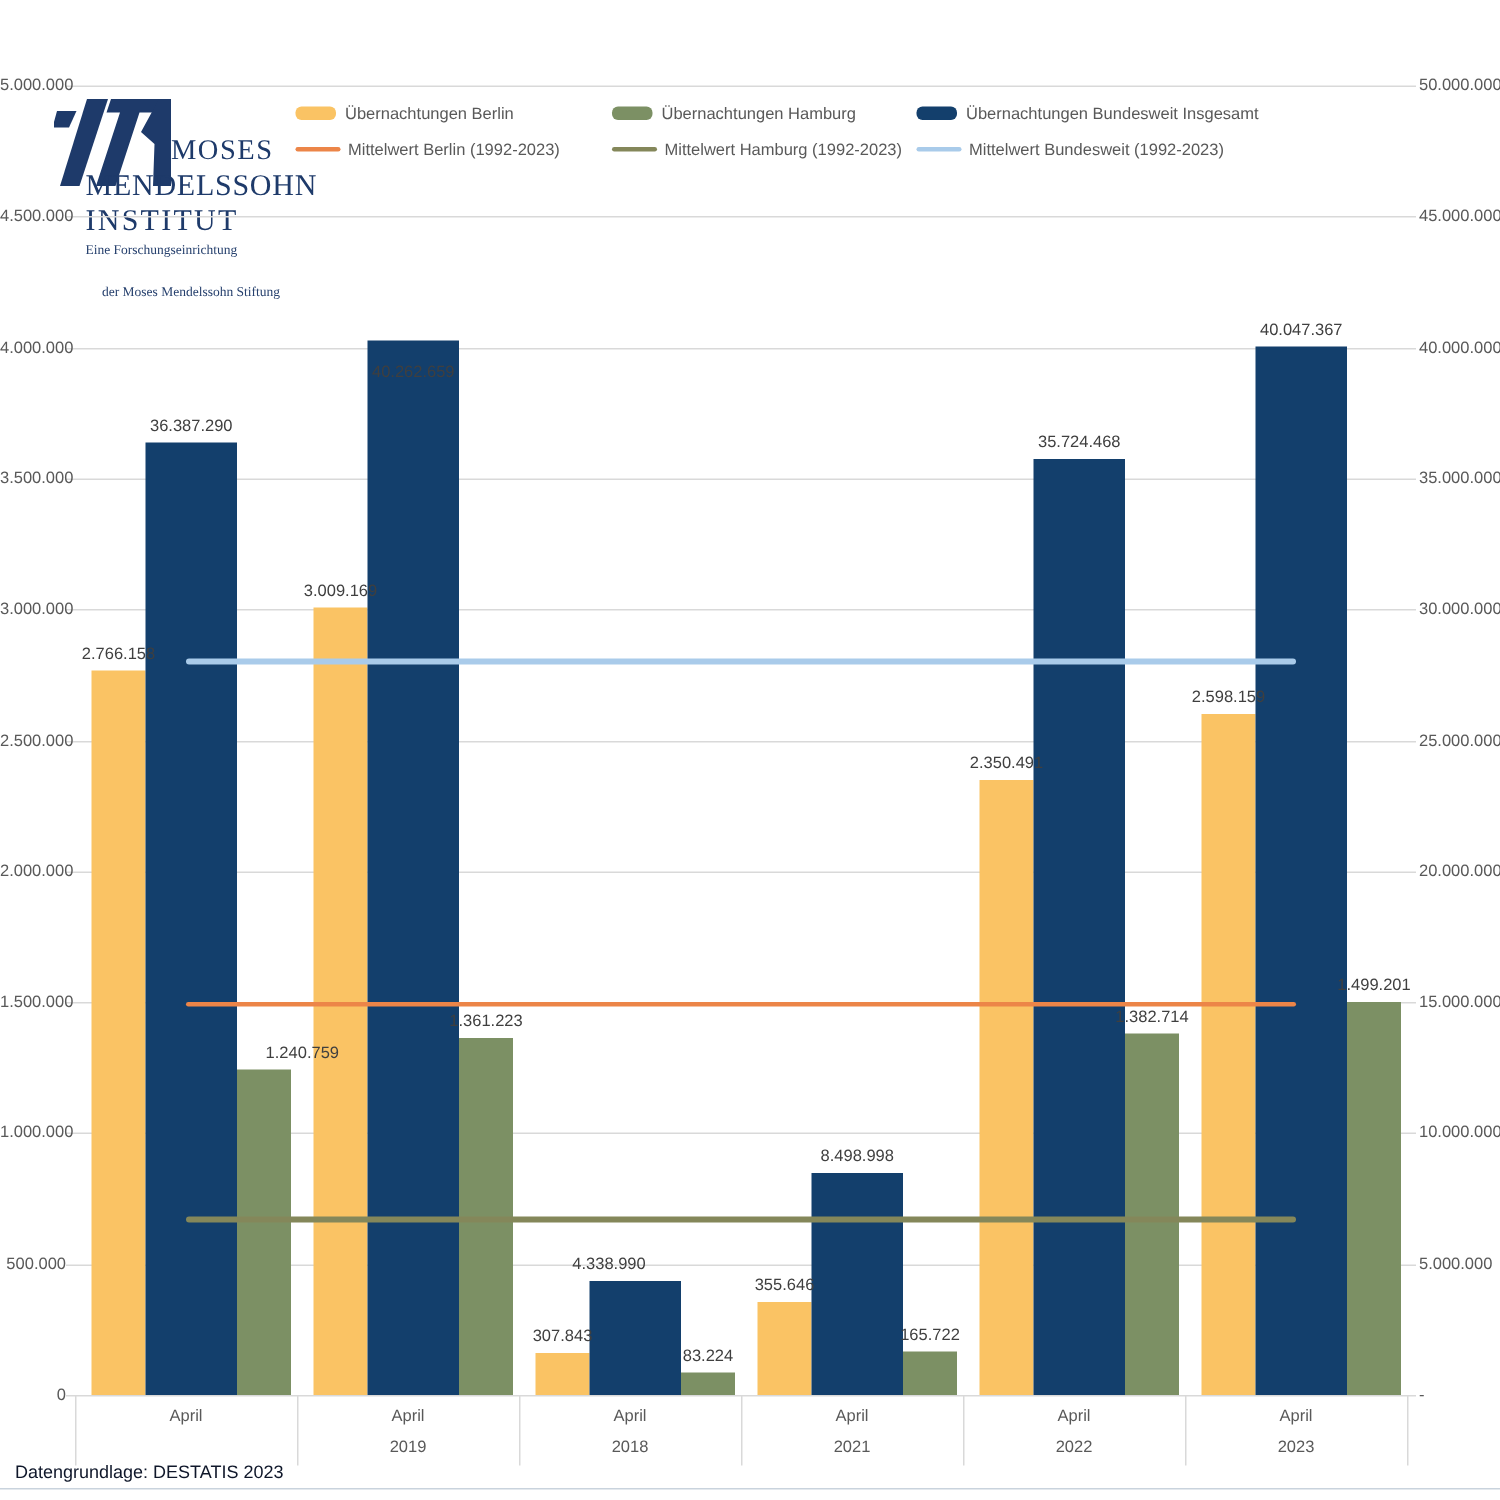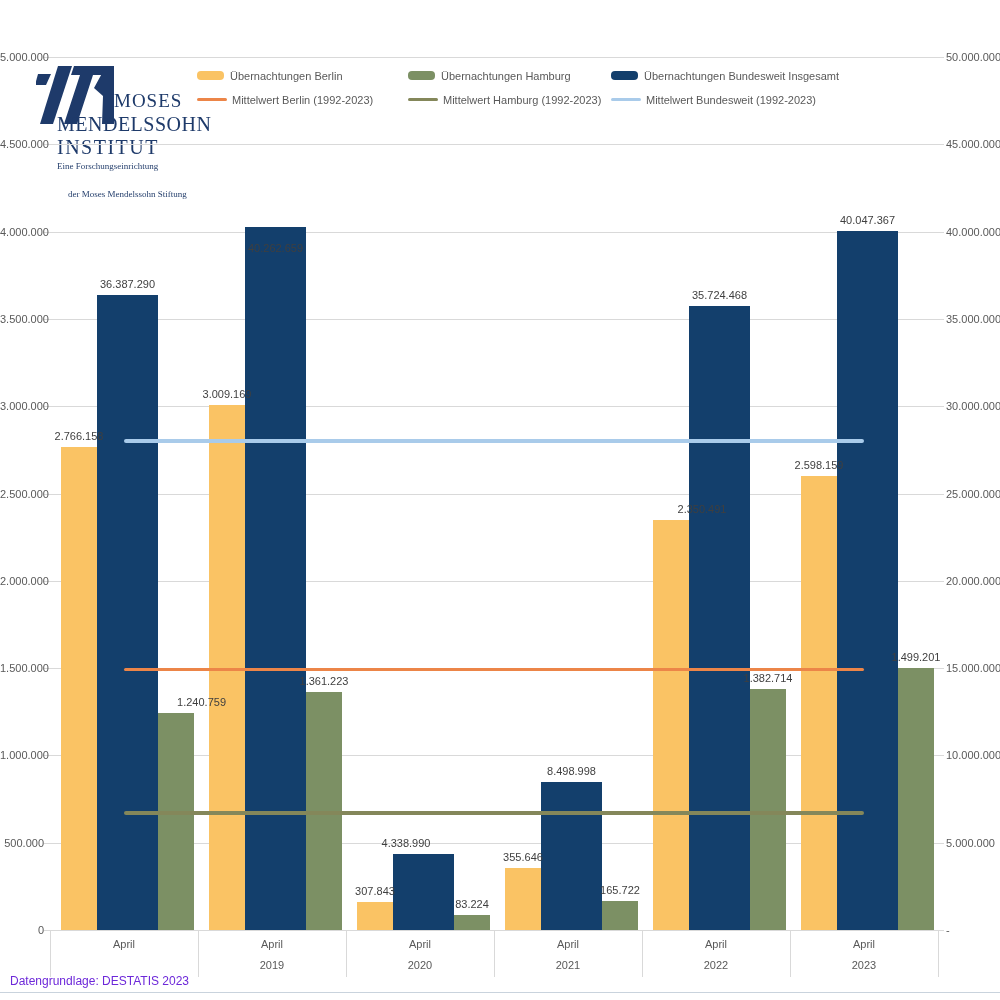--- a/index.html
+++ b/index.html
@@ -35,21 +35,21 @@
   
   .gridline { position:absolute; height:1px; background:#D9D9D9; z-index:1; }
   .tickmark { position:absolute; height:1px; background:#D9D9D9; z-index:1; }
   .axis-label { position:absolute; font-size:11px; color:#595959; line-height:14px; z-index:2; }
   .bar { position:absolute; z-index:3; }
   .bar-label { position:absolute; font-size:11px; color:#3F3F3F; text-align:center; z-index:6; white-space:nowrap; }
   .mean-line { position:absolute; z-index:5; border-radius:2px; }
   .cat-sep { position:absolute; width:1px; background:#D9D9D9; z-index:1; }
   .cat-label { position:absolute; font-size:11px; color:#595959; text-align:center; z-index:2; }
   .source {
-    position:absolute; left:10px; top:974px; font-size:12px; color:#6d28d9;
+    position:absolute; left:10px; top:974px; font-size:12px; color:#0f172a;
   }
   .bottom-rule { position:absolute; left:0; top:992px; width:1000px; height:1px; background:#C9D3DD; }
 </style>
 </head>
 <body>
 
 <div id="canvas">
 
 
   <div class="logo">
@@ -156,37 +156,37 @@
       <div class="cat-sep" style="left: 346px; top: 930px; height: 47px;"></div>
       <div class="cat-sep" style="left: 494px; top: 930px; height: 47px;"></div>
       <div class="cat-sep" style="left: 642px; top: 930px; height: 47px;"></div>
       <div class="cat-sep" style="left: 790px; top: 930px; height: 47px;"></div>
       <div class="cat-sep" style="left: 938px; top: 930px; height: 47px;"></div>
       <div class="cat-label" style="left: 50px; top: 938px; width: 148px;">April</div>
       <div class="cat-label" style="left: 50px; top: 1009px; width: 148px; padding-left: 32px;">2018</div>
       <div class="cat-label" style="left: 198px; top: 938px; width: 148px;">April</div>
       <div class="cat-label" style="left: 198px; top: 959px; width: 148px;">2019</div>
       <div class="cat-label" style="left: 346px; top: 938px; width: 148px;">April</div>
-      <div class="cat-label" style="left: 346px; top: 959px; width: 148px;">2020</div>
+      <div class="cat-label" style="left: 346px; top: 959px; width: 148px;">2018</div>
       <div class="cat-label" style="left: 494px; top: 938px; width: 148px;">April</div>
       <div class="cat-label" style="left: 494px; top: 959px; width: 148px;">2021</div>
       <div class="cat-label" style="left: 642px; top: 938px; width: 148px;">April</div>
       <div class="cat-label" style="left: 642px; top: 959px; width: 148px;">2022</div>
       <div class="cat-label" style="left: 790px; top: 938px; width: 148px;">April</div>
       <div class="cat-label" style="left: 790px; top: 959px; width: 148px;">2023</div>
       <div class="bar" style="left: 61px; top: 447.029px; width: 36px; height: 482.971px; background: rgb(250, 195, 100);"></div>
       <div class="bar-label" style="left: 29px; top: 430.029px; width: 100px;">2.766.158</div>
       <div class="bar" style="left: 209px; top: 404.599px; width: 36px; height: 525.401px; background: rgb(250, 195, 100);"></div>
       <div class="bar-label" style="left: 177px; top: 387.599px; width: 100px;">3.009.169</div>
       <div class="bar" style="left: 357px; top: 901.63px; width: 36px; height: 28.3701px; background: rgb(250, 195, 100);"></div>
       <div class="bar-label" style="left: 325px; top: 884.63px; width: 100px;">307.843</div>
       <div class="bar" style="left: 505px; top: 867.904px; width: 36px; height: 62.0958px; background: rgb(250, 195, 100);"></div>
       <div class="bar-label" style="left: 473px; top: 850.904px; width: 100px;">355.646</div>
       <div class="bar" style="left: 653px; top: 519.604px; width: 36px; height: 410.396px; background: rgb(250, 195, 100);"></div>
-      <div class="bar-label" style="left: 652px; top: 502.604px; width: 100px;">2.350.491</div>
+      <div class="bar-label" style="left: 621px; top: 502.604px; width: 100px;">2.350.491</div>
       <div class="bar" style="left: 801px; top: 476.361px; width: 36px; height: 453.639px; background: rgb(250, 195, 100);"></div>
       <div class="bar-label" style="left: 769px; top: 459.361px; width: 100px;">2.598.159</div>
       <div class="bar" style="left: 97px; top: 294.678px; width: 61px; height: 635.322px; background: rgb(19, 63, 108);"></div>
       <div class="bar-label" style="left: 77.5px; top: 277.678px; width: 100px;">36.387.290</div>
       <div class="bar" style="left: 245px; top: 227.014px; width: 61px; height: 702.986px; background: rgb(19, 63, 108);"></div>
       <div class="bar-label" style="left: 225.5px; top: 210.014px; width: 100px; margin-top: 32px;">40.262.659</div>
       <div class="bar" style="left: 393px; top: 854.241px; width: 61px; height: 75.7588px; background: rgb(19, 63, 108);"></div>
       <div class="bar-label" style="left: 356px; top: 837.241px; width: 100px;">4.338.990</div>
       <div class="bar" style="left: 541px; top: 781.607px; width: 61px; height: 148.393px; background: rgb(19, 63, 108);"></div>
       <div class="bar-label" style="left: 521.5px; top: 764.607px; width: 100px;">8.498.998</div>

